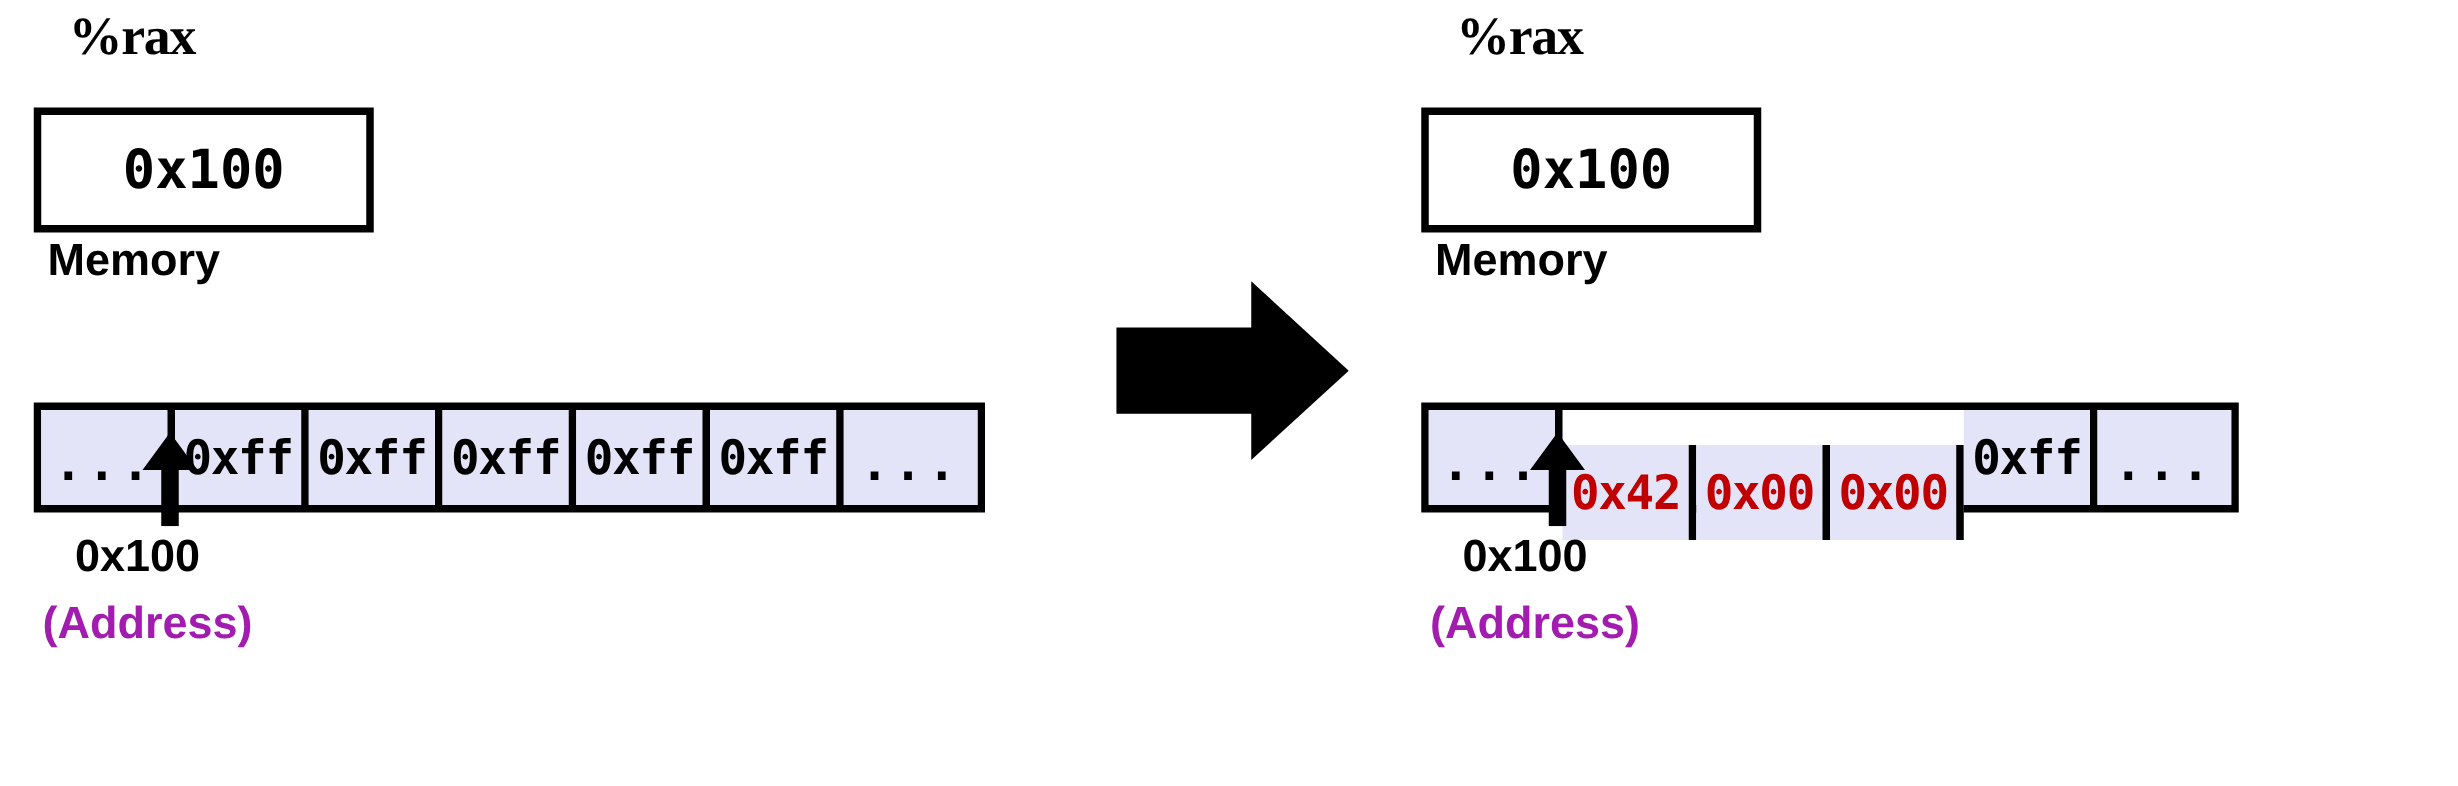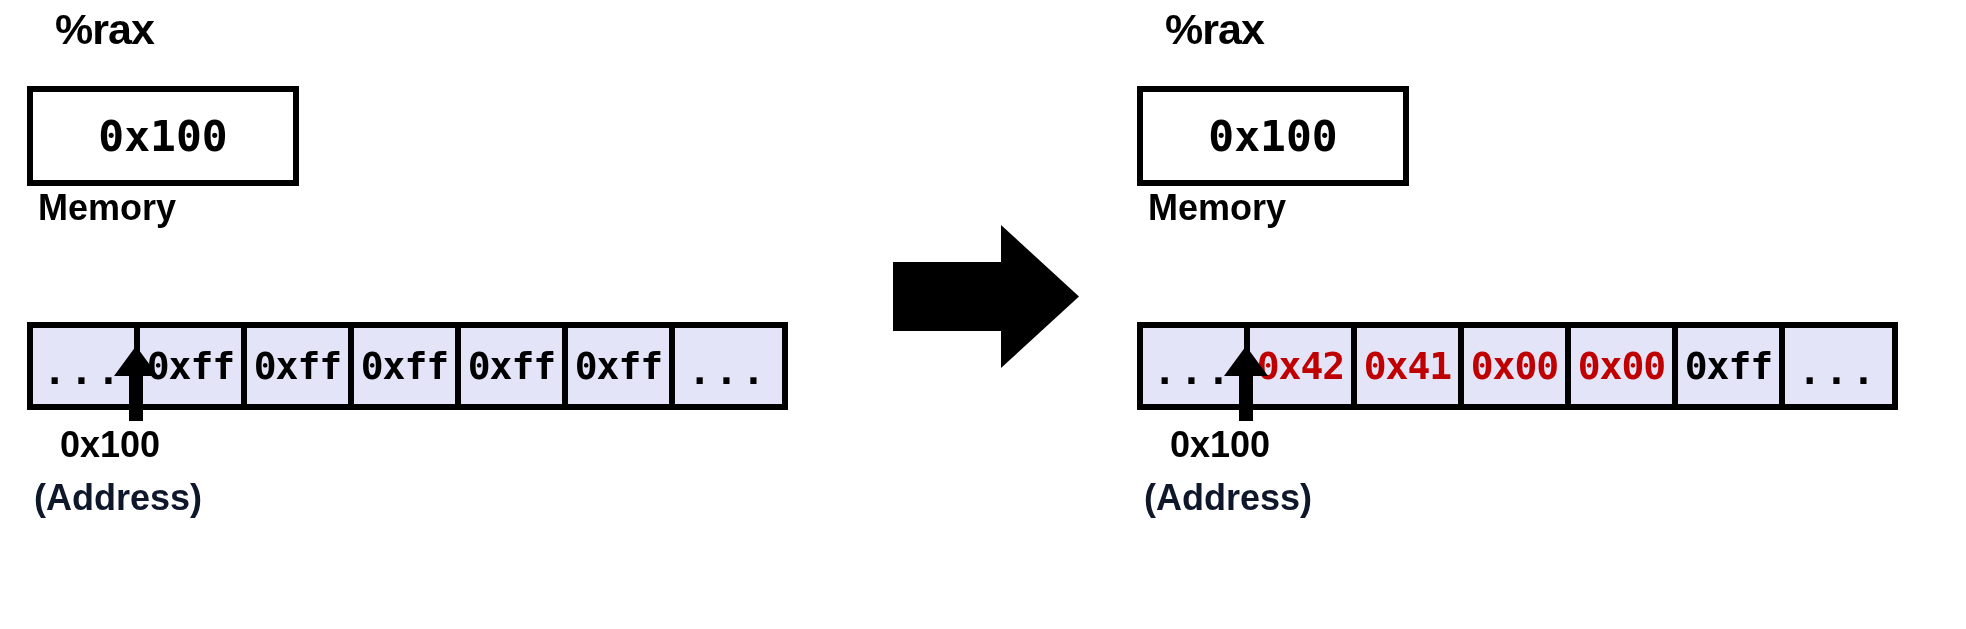--- a/index.html
+++ b/index.html
@@ -22,21 +22,21 @@
     height: 629px;
   }
   .panel-before { left: 10px; }
   .panel-after  { left: 1120px; }
 
   
   .reg-label {
     position: absolute;
     left: 45px;
     top: 8px;
-    font-family: Liberation Sans, sans-serif;
+    font-family: Liberation Serif, serif;
     font-size: 43px;
     font-weight: bold;
     color: #000;
     letter-spacing: -1px;
     line-height: 1;
   }
   .reg-box {
     position: absolute;
     left: 17px;
     top: 86px;
@@ -91,21 +91,21 @@
     font-weight: bold;
     color: #000;
     line-height: 1;
     letter-spacing: -1px;
   }
   .mem-cell:last-child { border-right: none; }
   .mem-cell.ellipsis {
     letter-spacing: 4px;
     padding-top: 10px;
   }
-  .mem-cell.modified { color: #c00000; }
+  .mem-cell.modified { color: #c00000; margin-top: 28px; }
 
   
   .ptr {
     position: absolute;
     left: 96px;
     top: 346px;
     width: 60px;
     height: 75px;
   }
   .addr-value {
@@ -118,21 +118,21 @@
     color: #000;
     line-height: 1;
   }
   .addr-caption {
     position: absolute;
     left: 24px;
     top: 480px;
     font-family: "Liberation Sans", sans-serif;
     font-size: 36px;
     font-weight: bold;
-    color: #0f172a;
+    color: #a21caf;
     line-height: 1;
   }
 
   
   .transform-arrow {
     position: absolute;
     left: 893px;
     top: 225px;
     width: 186px;
     height: 143px;
@@ -180,21 +180,20 @@
 
   <div class="reg-box">
     <span class="reg-value">0x100</span>
   </div>
 
   <div class="mem-label">Memory</div>
 
   <div class="mem-row">
     <div class="mem-cell ellipsis">...</div>
     <div class="mem-cell modified">0x42</div>
-    <div class="mem-cell modified">0x41</div>
     <div class="mem-cell modified">0x00</div>
     <div class="mem-cell modified">0x00</div>
     <div class="mem-cell">0xff</div>
     <div class="mem-cell ellipsis">...</div>
   </div>
 
   <svg class="ptr" viewBox="0 0 60 75">
     <polygon points="30,0 52,30 37,30 37,75 23,75 23,30 8,30" fill="#000"></polygon>
   </svg>
 

